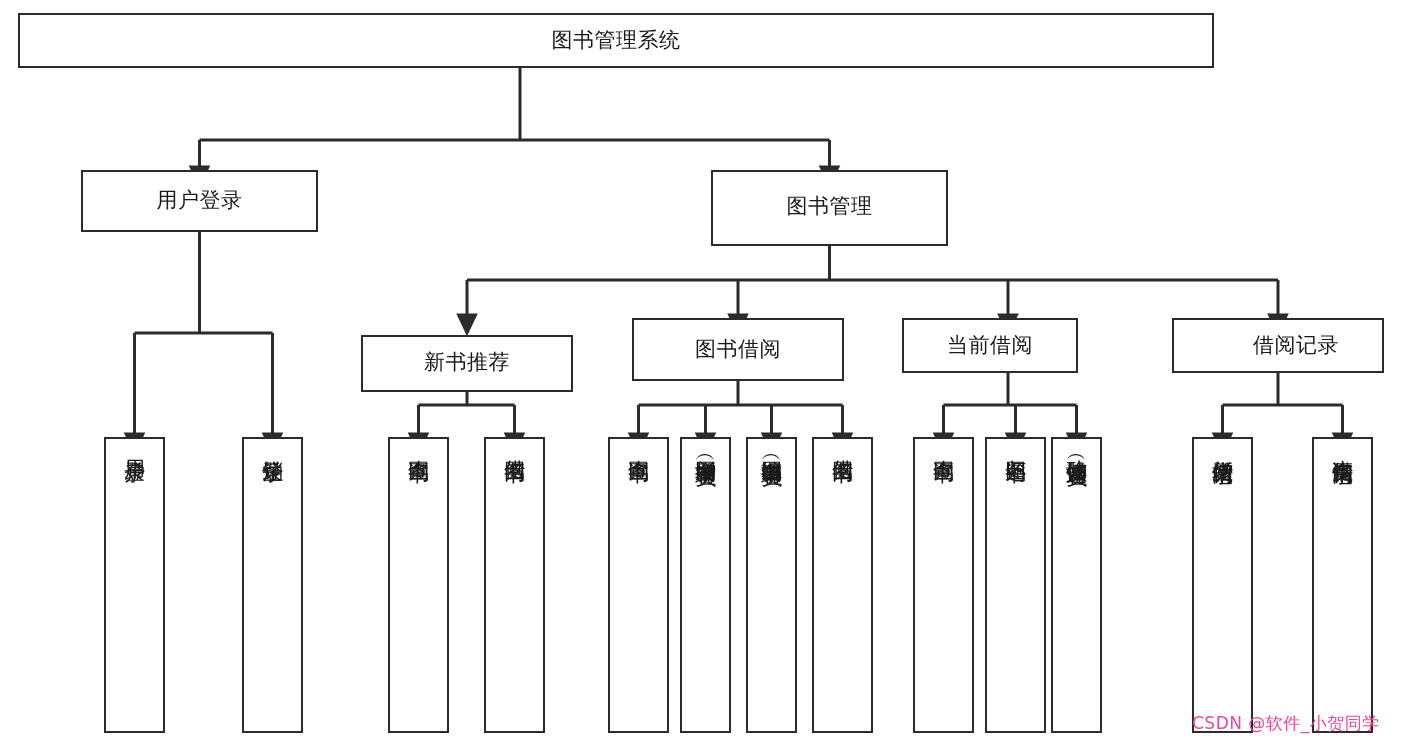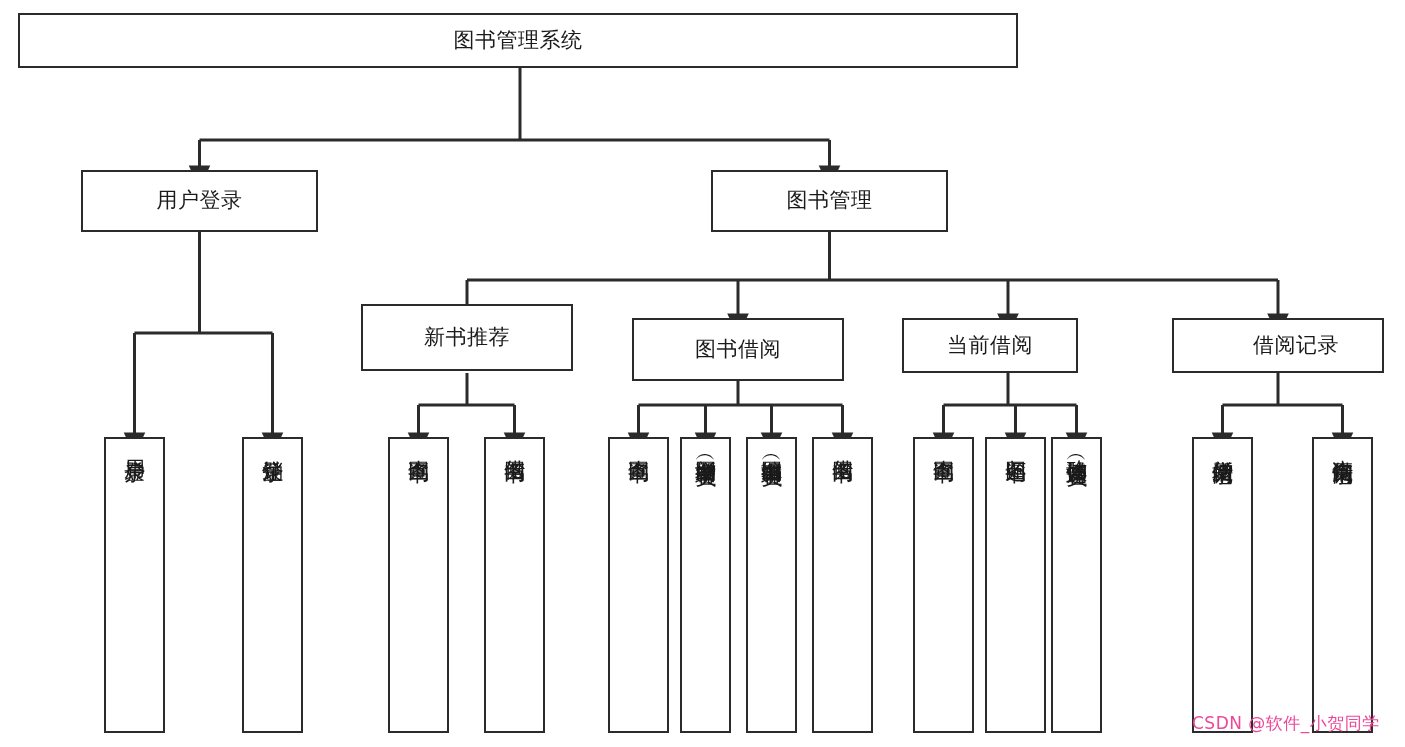--- a/index.html
+++ b/index.html
@@ -116,32 +116,32 @@
         <path d="M943.5,405 L943.5,436" marker-end="url(#arrowhead)"></path>
         <path d="M1015.5,405 L1015.5,436" marker-end="url(#arrowhead)"></path>
         <path d="M1076.5,405 L1076.5,436" marker-end="url(#arrowhead)"></path>
         <path d="M1278,373 L1278,405"></path>
         <path d="M1222.5,405 L1342.5,405"></path>
         <path d="M1222.5,405 L1222.5,436" marker-end="url(#arrowhead)"></path>
         <path d="M1342.5,405 L1342.5,436" marker-end="url(#arrowhead)"></path>
       </g>
   </svg>
 
-  <div class="node root" id="n-root" style="left: 18px; top: 13px; width: 1000px; height: 55px;">
+  <div class="node root" id="n-root" style="left: 18px; top: 13px; width: 1196px; height: 55px;">
     <span class="node-label">图书管理系统</span>
   </div>
 
   <div class="node horizontal" id="n-l2_0" style="left: 81px; top: 170px; width: 237px; height: 62px;">
     <span class="node-label">用户登录</span>
   </div>
-  <div class="node horizontal" id="n-l2_1" style="left: 711px; top: 170px; width: 237px; height: 62px;">
+  <div class="node horizontal" id="n-l2_1" style="left: 711px; top: 170px; width: 237px; height: 76px; font-family: Liberation Mono, monospace;">
     <span class="node-label">图书管理</span>
   </div>
 
-  <div class="node horizontal" id="n-l3_0" style="left: 361px; top: 304px; width: 212px; height: 67px;">
+  <div class="node horizontal" id="n-l3_0" style="left: 361px; top: 335px; width: 212px; height: 57px; font-family: Liberation Mono, monospace;">
     <span class="node-label">新书推荐</span>
   </div>
   <div class="node horizontal" id="n-l3_1" style="left: 632px; top: 318px; width: 212px; height: 63px;">
     <span class="node-label">图书借阅</span>
   </div>
   <div class="node horizontal" id="n-l3_2" style="left: 902px; top: 318px; width: 176px; height: 55px;">
     <span class="node-label">当前借阅</span>
   </div>
   <div class="node horizontal" id="n-l3_3" style="left: 1172px; top: 318px; width: 212px; height: 55px; padding-left: 36px;">
     <span class="node-label">借阅记录</span>

